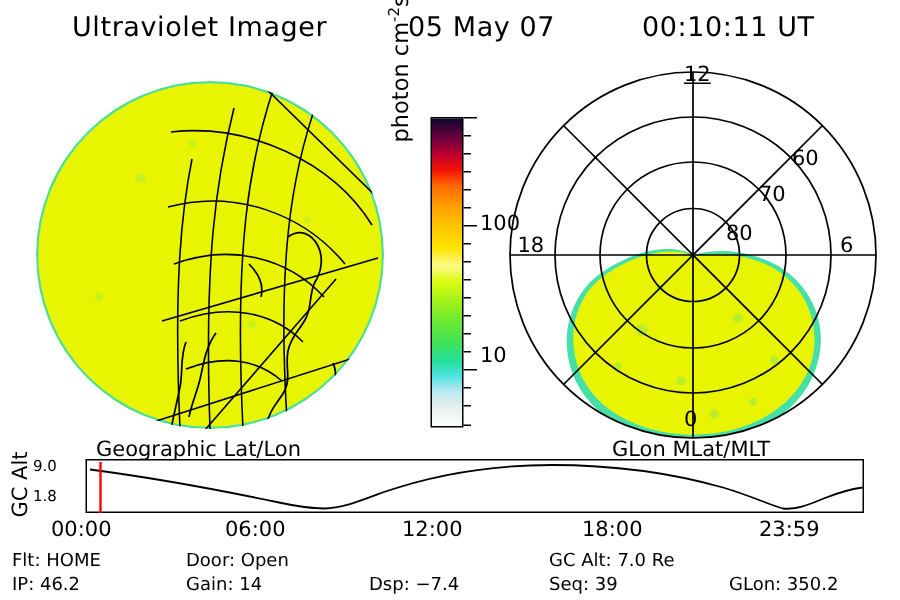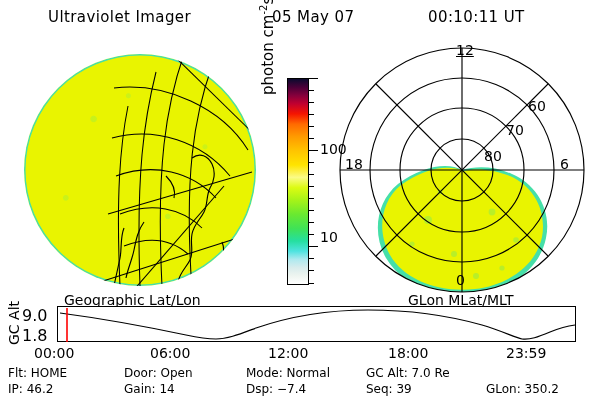--- a/index.html
+++ b/index.html
@@ -2,21 +2,21 @@
 <html><head>
 <meta charset="utf-8">
 <style>
   html,body{margin:0;padding:0;background:#ffffff;}
   body{width:600px;height:400px;overflow:hidden;
        font-family:"DejaVu Sans",sans-serif;color:#000;}
   #root{position:relative;width:600px;height:400px;background:#fff;}
 
   
   .hdr{position:absolute;top:6px;left:0;width:600px;height:24px;}
-  .hdr span{position:absolute;font-size:15px;letter-spacing:.4px;white-space:nowrap;}
+  .hdr span{position:absolute;font-size:18px;letter-spacing:.4px;white-space:nowrap;}
   .hdr-title{left:48px;top:2px;}
   .hdr-date{left:272px;top:2px;}
   .hdr-time{left:428px;top:2px;}
 
   
   .globe-wrap{position:absolute;left:16px;top:46px;width:248px;height:248px;}
   .globe{position:absolute;left:8px;top:8px;width:232px;height:232px;border-radius:50%;
          background:
            radial-gradient(circle at 30% 28%, rgba(120,235,90,.30) 0 1.2%, rgba(120,235,90,0) 1.6%),
            radial-gradient(circle at 62% 70%, rgba(120,235,90,.30) 0 1.1%, rgba(120,235,90,0) 1.5%),
@@ -53,21 +53,21 @@
 
   
   .cap{position:absolute;font-size:14px;white-space:nowrap;}
   .cap-geo{left:64px;top:292px;}
   .cap-apex{left:408px;top:292px;}
 
   
   .orbit-box{position:absolute;left:57px;top:306px;width:519px;height:36px;
              border:1.3px solid #000;box-sizing:border-box;background:#fff;}
   .orbit-svg{position:absolute;left:0;top:0;width:519px;height:36px;}
-  .ylab{position:absolute;font-size:16px;white-space:nowrap;text-align:left;}
+  .ylab{position:absolute;font-size:10px;white-space:nowrap;text-align:left;}
   .ylab-9{left:22px;top:306px;}
   .ylab-1{left:22px;top:326px;}
   .gcalt-rot{position:absolute;left:6px;top:345px;font-size:14px;white-space:nowrap;
              transform:rotate(-90deg);transform-origin:0 0;}
   .tlab{position:absolute;font-size:14px;top:345px;white-space:nowrap;}
 
   
   .status{position:absolute;left:0;top:366px;width:600px;height:34px;}
   .status span{position:absolute;font-size:12px;white-space:nowrap;}
   .r1{top:0;} .r2{top:16px;}
@@ -216,21 +216,20 @@
 
   <span class="tlab" style="left:34px;">00:00</span>
   <span class="tlab" style="left:150px;">06:00</span>
   <span class="tlab" style="left:268px;">12:00</span>
   <span class="tlab" style="left:388px;">18:00</span>
   <span class="tlab" style="left:506px;">23:59</span>
 
   <div class="status">
     <span class="r1 c1">Flt: HOME</span>
     <span class="r1 c2">Door: Open</span>
-    <span class="r1 c3">Mode: Normal</span>
     <span class="r1 c4">GC Alt: 7.0 Re</span>
     <span class="r2 c1">IP: 46.2</span>
     <span class="r2 c2">Gain: 14</span>
     <span class="r2 c3">Dsp:   −7.4</span>
     <span class="r2 c4">Seq: 39</span>
     <span class="r2 c5">GLon: 350.2</span>
   </div>
 
 </div>
 

